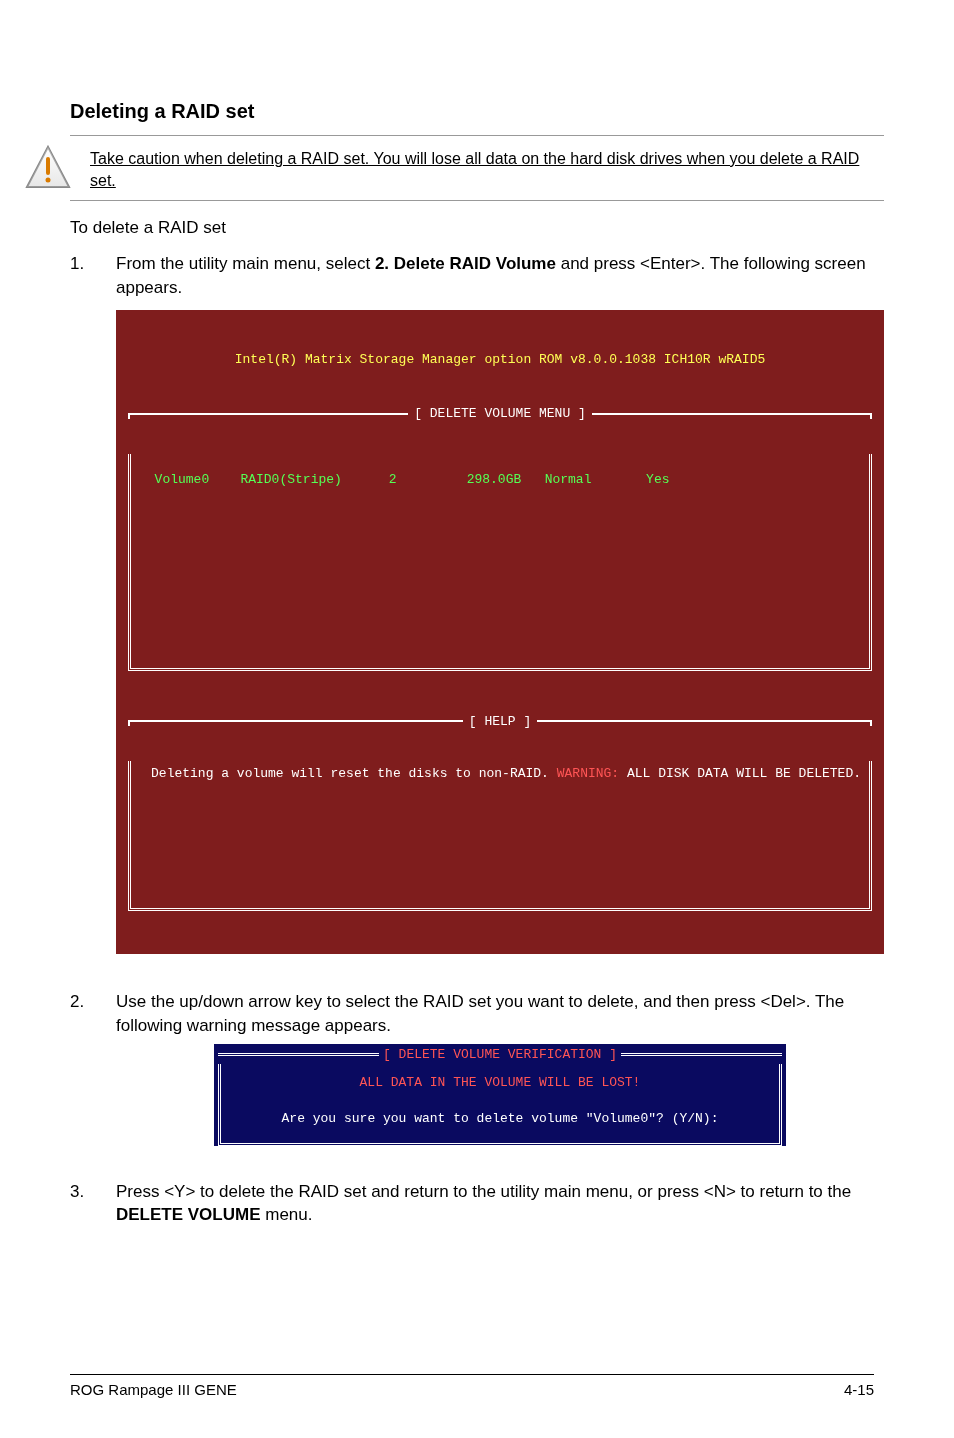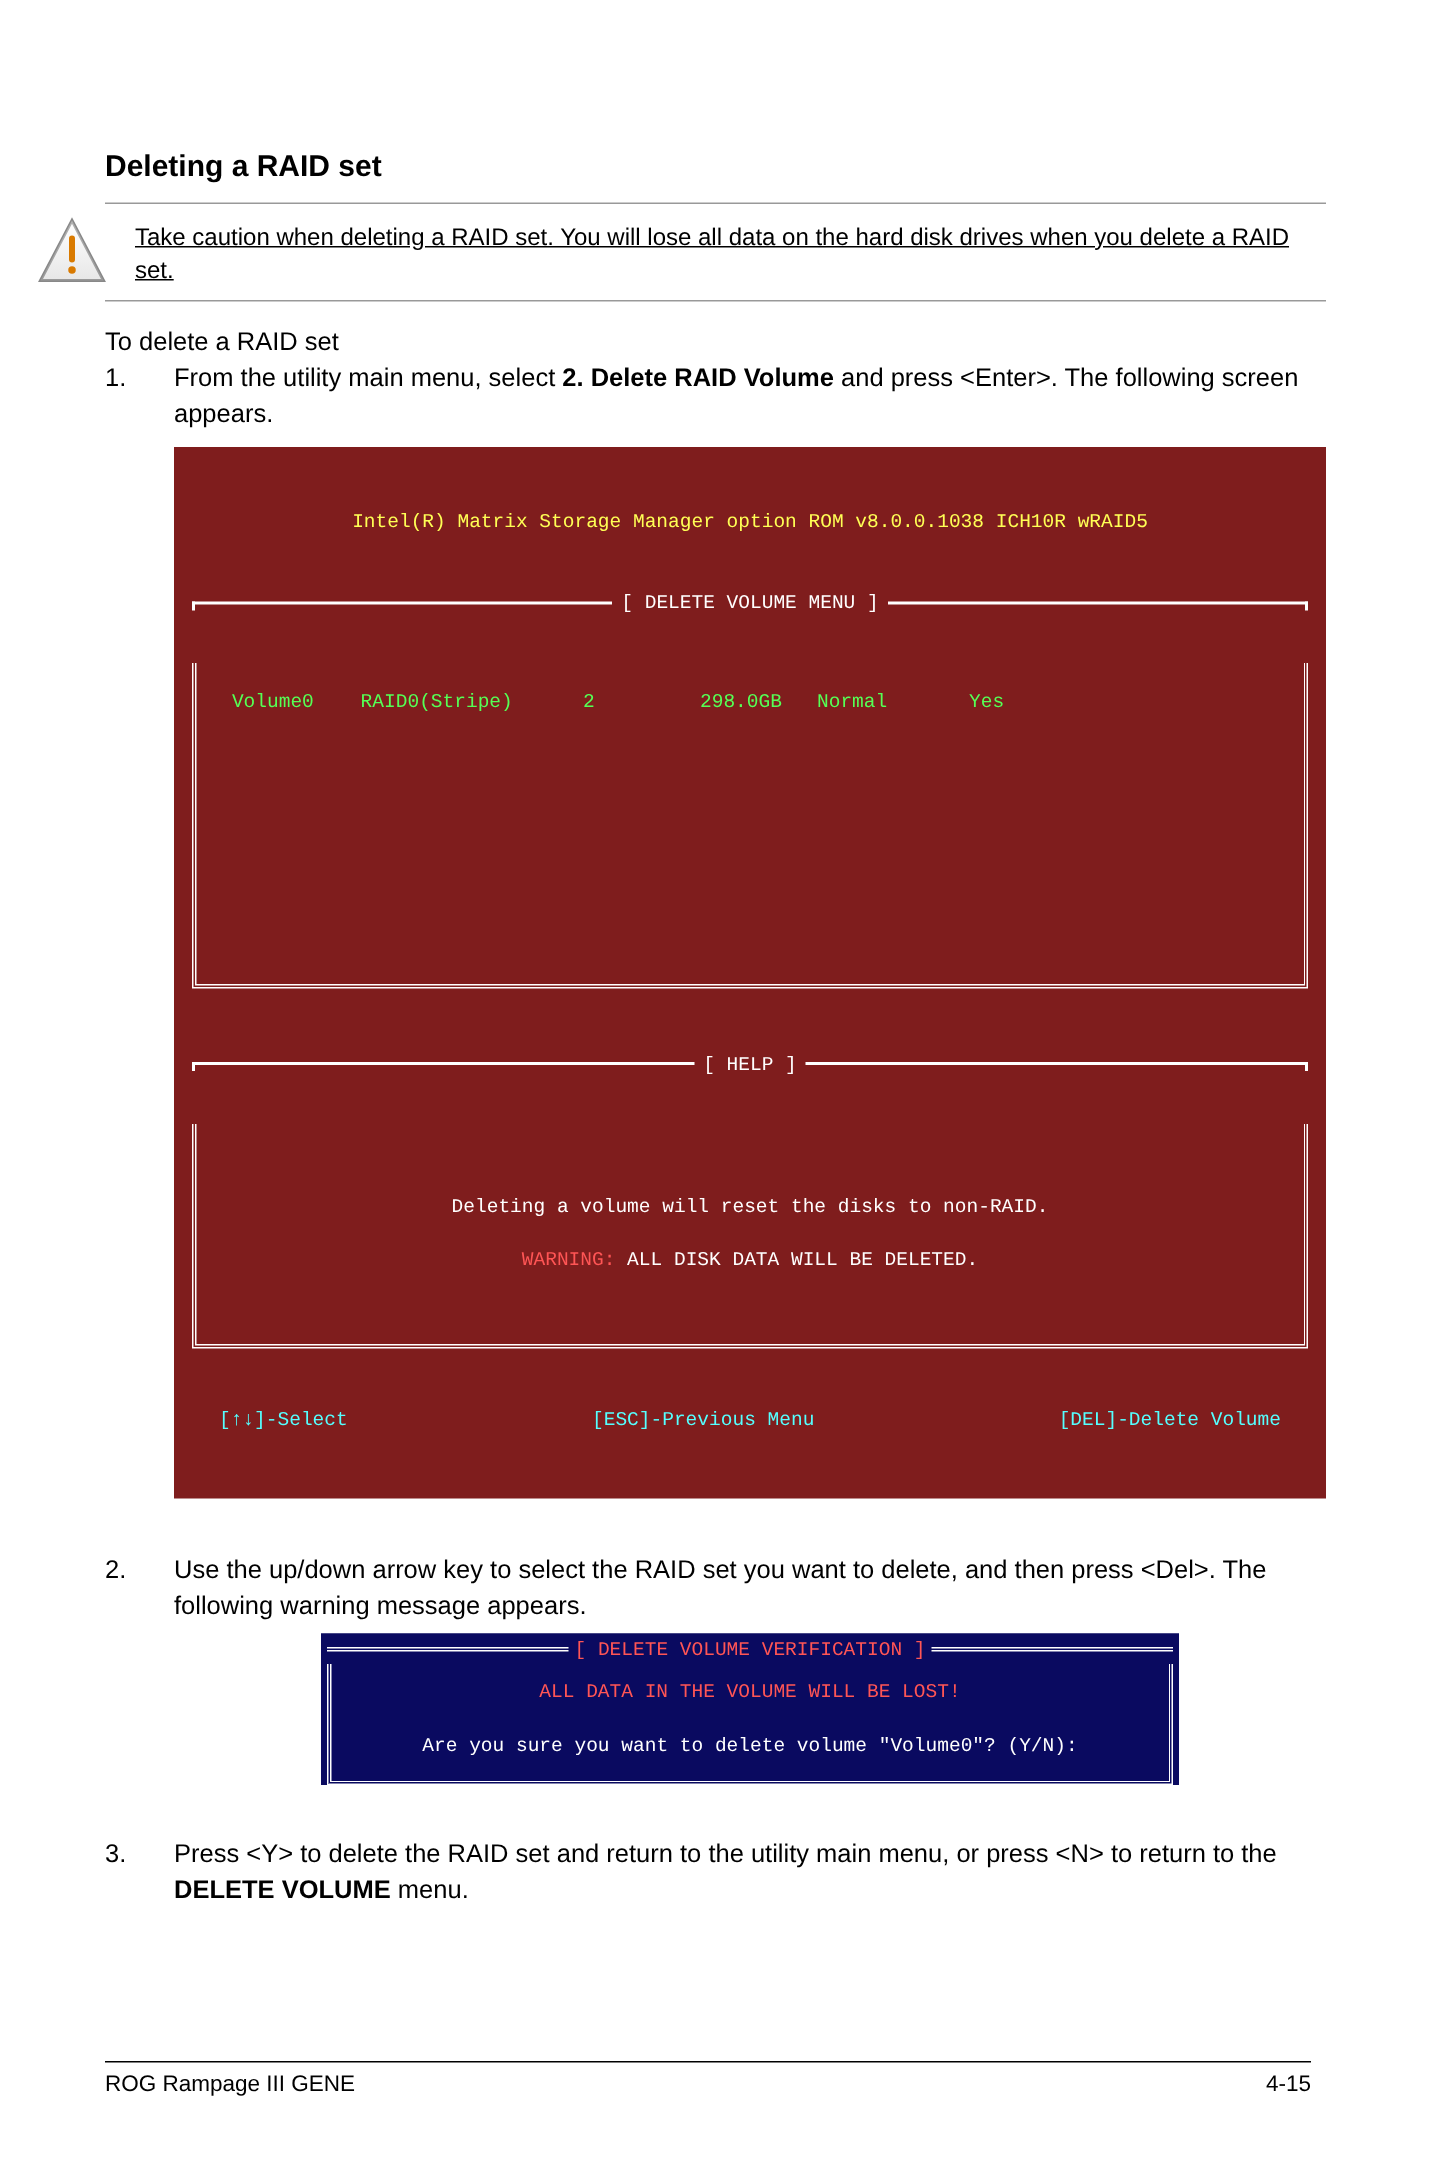--- a/index.html
+++ b/index.html
@@ -41,20 +41,21 @@
     .caution-text {
       font-size: 16px;
       line-height: 1.35;
       color: #000;
       flex: 1;
       padding-top: 4px;
     }
     .para {
       font-size: 17px;
       color: #000;
+      margin-bottom: 12px;
       line-height: 1.35;
     }
     ol.steps {
       list-style: none;
       counter-reset: step;
       padding-left: 0;
     }
     ol.steps > li {
       counter-increment: step;
       display: flex;
@@ -164,22 +165,21 @@
       right: 80px;
       border-top: 1px solid #000;
       padding-top: 6px;
       display: flex;
       justify-content: space-between;
       font-size: 15px;
     }
     .help-box {
       height: 150px;
       display: flex;
-      flex-direction: column;
-      justify-content: center;
+      justify-content: flex-end;
     }
   </style>
 </head>
 <body>
 
 <h2 class="section-title">Deleting a RAID set</h2>
 
 <div class="caution-box">
   <span class="caution-icon">
     <svg viewBox="0 0 48 48" width="48" height="48">
@@ -222,25 +222,20 @@
         <div class="bios-box-line" style="margin:4px 12px 0 12px">
           <span class="hr-cap-l"></span><span class="hr-left"></span>
           <span class="bios-section-title">[ HELP ]</span>
           <span class="hr-right"></span><span class="hr-cap-r"></span>
         </div>
         <div class="double-box help-box" style="border-top:none; margin-top:-4px;">
           <div class="bios-centered">Deleting a volume will reset the disks to non-RAID.</div>
           <div>&nbsp;</div>
           <div class="bios-centered"><span class="bios-red">WARNING:</span><span> ALL DISK DATA WILL BE DELETED.</span></div>
         </div>
-        <div class="bios-footer">
-          <span>[↑↓]-Select</span>
-          <span>[ESC]-Previous Menu</span>
-          <span>[DEL]-Delete Volume</span>
-        </div>
       </div>
     </div>
   </li>
 
   <li>
     <div class="step-body">
       <span>Use the up/down arrow key to select the RAID set you want to delete, and then press &lt;Del&gt;. The following warning message appears.</span>
 
       <div class="dialog">
         <div class="dialog-title-row">

